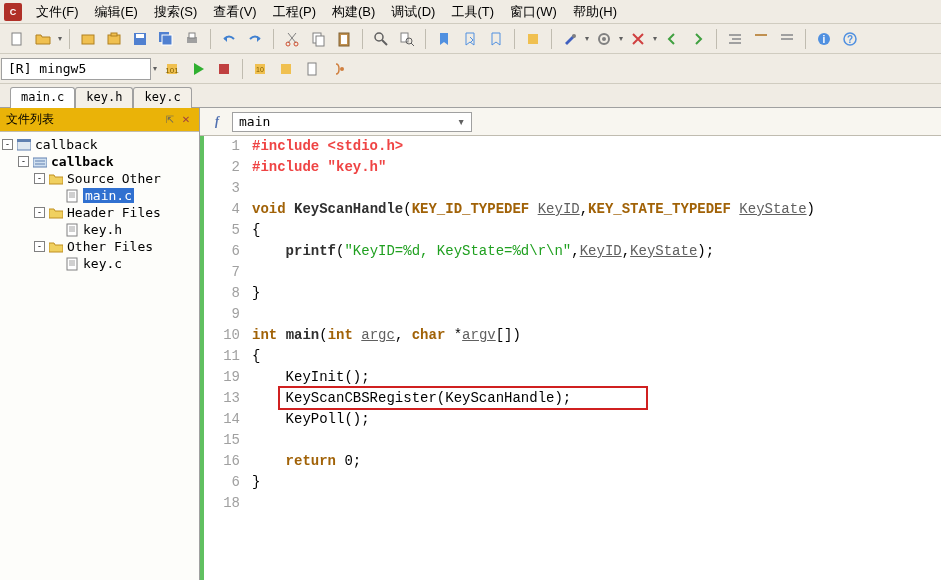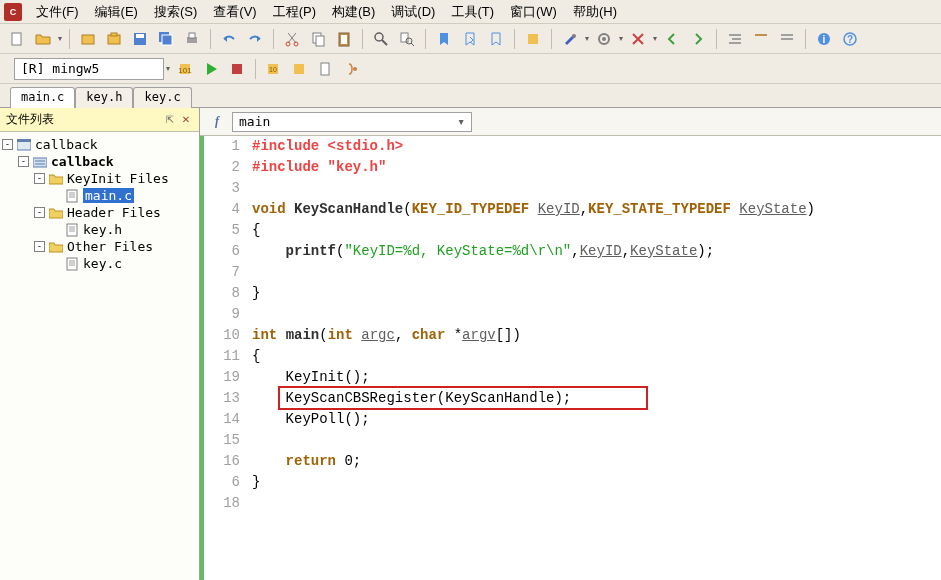--- a/index.html
+++ b/index.html
@@ -55,21 +55,21 @@
 }
 .tbtn svg { width: 16px; height: 16px; }
 .tsep {
   width: 1px; height: 20px;
   background: #c0bcb0;
   margin: 0 3px;
 }
 .compile-bar {
   background: #f0ece4;
   border-bottom: 1px solid #d0ccc0;
-  padding: 3px 14px;
+  padding: 3px 1px;
   display: flex;
   align-items: center;
   gap: 4px;
   height: 30px;
 }
 .target-box {
   background: #fff;
   border: 1px solid #a0a0a0;
   padding: 2px 6px;
   font-family: Consolas, monospace;
@@ -104,21 +104,21 @@
   height: calc(580px - 24px - 30px - 30px - 24px);
 }
 .sidebar {
   width: 200px;
   border-right: 1px solid #a0a0a0;
   background: #fdfdfa;
   display: flex;
   flex-direction: column;
 }
 .panel-header {
-  background: #fef9c3;
+  background: #eab308;
   border-bottom: 1px solid #c0bcb0;
   padding: 3px 6px;
   font-size: 12px;
   display: flex;
   align-items: center;
   justify-content: space-between;
 }
 .panel-ctrls { display: flex; gap: 2px; }
 .panel-ctrl {
   width: 14px; height: 14px;
@@ -506,21 +506,21 @@
           <span class="tree-label bold">callback</span>
         </div>
         <div class="tree-row">
           <span class="tree-indent" style="width:32px"></span>
           <span class="tree-exp">-</span>
           <span class="tree-icon icon-folder">
             <svg width="14" height="12" viewBox="0 0 14 12">
               <path d="M0 2h5l1 2h8v7H0z" fill="#f0d060" stroke="#c09020"></path>
             </svg>
           </span>
-          <span class="tree-label ">KeyInit Files</span>
+          <span class="tree-label ">Source Other</span>
         </div>
         <div class="tree-row">
           <span class="tree-indent" style="width:48px"></span>
           <span style="display:inline-block;width:14px"></span>
           <span class="tree-icon icon-file">
             <svg width="12" height="14" viewBox="0 0 12 14">
               <rect x="1" y="1" width="10" height="12" fill="#fff" stroke="#808080"></rect>
               <line x1="3" y1="4" x2="9" y2="4" stroke="#a0a0a0"></line>
               <line x1="3" y1="6" x2="9" y2="6" stroke="#a0a0a0"></line>
               <line x1="3" y1="8" x2="9" y2="8" stroke="#a0a0a0"></line>

